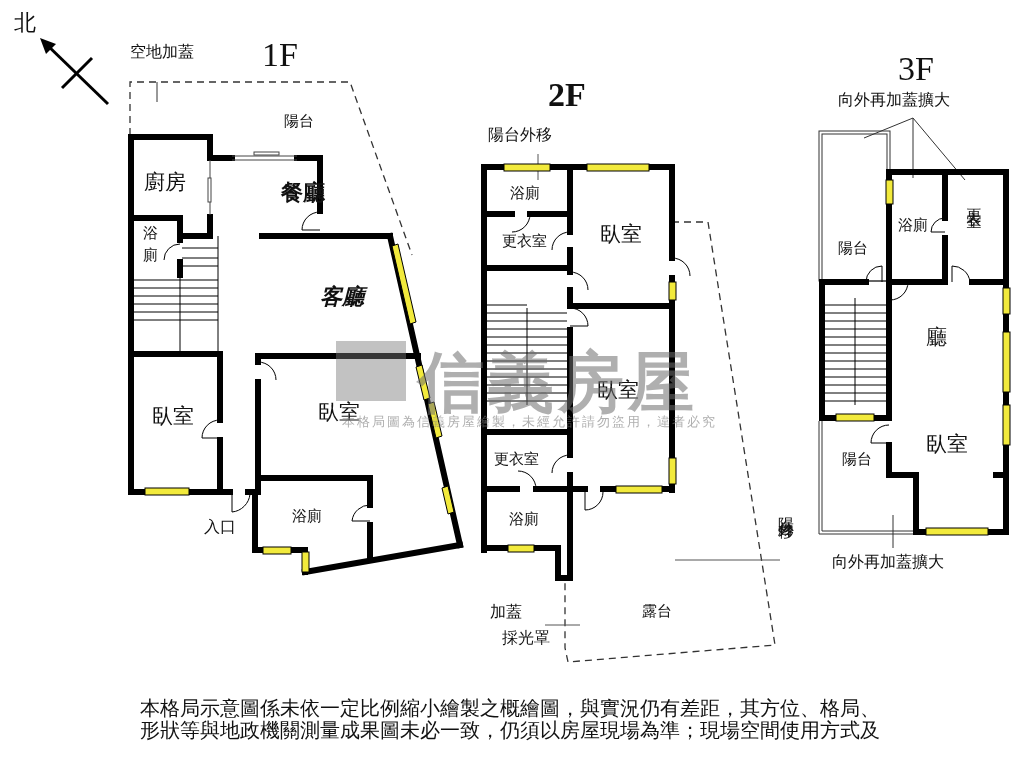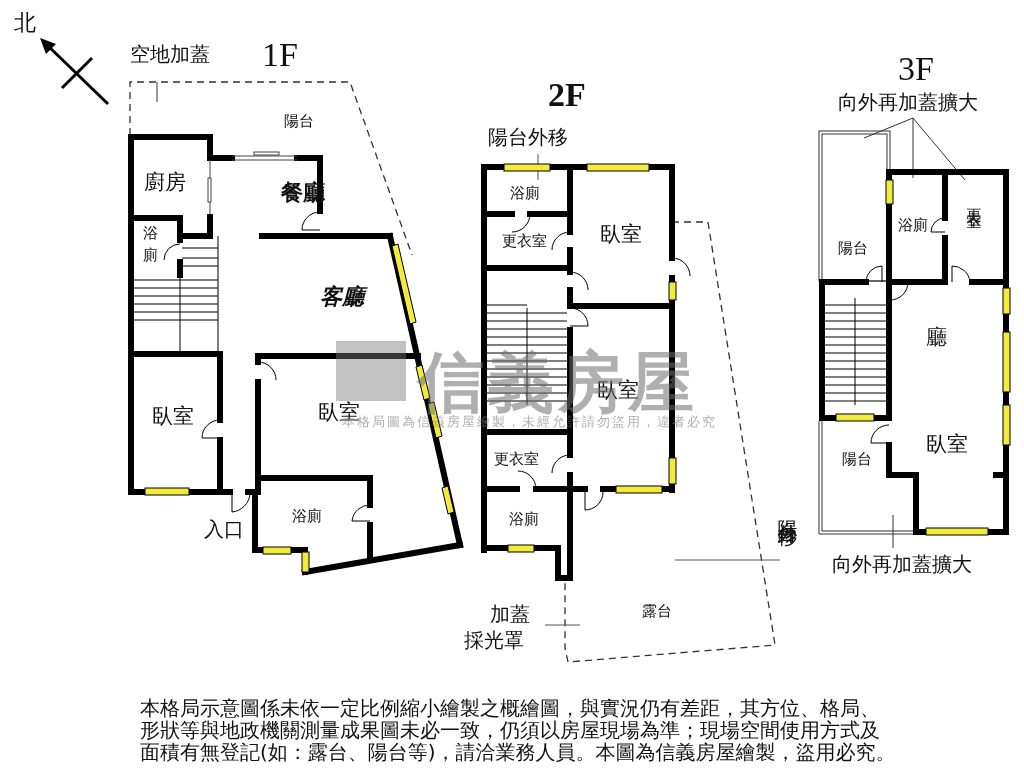--- a/index.html
+++ b/index.html
@@ -5,21 +5,21 @@
   html, body { margin: 0; padding: 0; background: #ffffff; }
   body { width: 1024px; height: 768px; position: relative; overflow: hidden;
          font-family: "DejaVu Sans", "Liberation Sans", sans-serif; color: #111; }
   #plan { position: absolute; left: 0; top: 0; width: 1024px; height: 768px; }
   .lbl { position: absolute; white-space: nowrap; line-height: 1; color: #111; }
   .serif { font-family: "Liberation Serif", "DejaVu Serif", serif; }
   .floor { font-size: 34px; }
   .room-lg { font-size: 22px; font-weight: bold; margin-left: 43px; }
   .room-md { font-size: 21px; }
   .room-sm { font-size: 15px; }
-  .note { font-size: 20px; }
+  .note { font-size: 16px; }
   .vert { writing-mode: vertical-rl; letter-spacing: 2px; }
   .wm-big { position: absolute; left: 418px; top: 338px; font-size: 66px; color: rgba(110,110,110,0.55);
             letter-spacing: 4px; font-weight: bold; }
   .wm-small { position: absolute; left: 342px; top: 413px; font-size: 13px; color: rgba(120,120,120,0.6);
               letter-spacing: 2px; }
   .disclaimer { position: absolute; left: 140px; top: 697px; width: 760px; font-size: 20px; line-height: 22px; color: #111; }
   .disclaimer div { white-space: nowrap; }
 </style>
 </head>
 <body>
@@ -262,33 +262,32 @@
 <div class="lbl note" style="left:488px; top:127px;">陽台外移</div>
 <div class="lbl room-sm" style="left:510px; top:186px;">浴廁</div>
 <div class="lbl room-sm" style="left:502px; top:234px;">更衣室</div>
 <div class="lbl room-md" style="left:600px; top:224px;">臥室</div>
 <div class="lbl room-md" style="left:597px; top:380px;">臥室</div>
 <div class="lbl room-sm" style="left:494px; top:452px;">更衣室</div>
 <div class="lbl room-sm" style="left:509px; top:512px;">浴廁</div>
 <div class="lbl room-sm" style="left:642px; top:604px;">露台</div>
 <div class="lbl note vert" style="left:778px; top:505px;">陽台外移</div>
 <div class="lbl note" style="left:490px; top:604px;">加蓋</div>
-<div class="lbl note" style="left:464px; top:630px;">採光罩</div>
+<div class="lbl note" style="left:502px; top:630px;">採光罩</div>
 
 <div class="lbl serif floor" style="left:898px; top:52px;">3F</div>
 <div class="lbl note" style="left:838px; top:92px;">向外再加蓋擴大</div>
 <div class="lbl room-sm" style="left:838px; top:241px;">陽台</div>
 <div class="lbl room-sm" style="left:898px; top:218px;">浴廁</div>
 <div class="lbl room-sm vert" style="left:966px; top:197px;">更衣室</div>
 <div class="lbl room-md" style="left:926px; top:327px;">廳</div>
 <div class="lbl room-md" style="left:926px; top:434px;">臥室</div>
 <div class="lbl room-sm" style="left:842px; top:452px;">陽台</div>
 <div class="lbl note" style="left:832px; top:554px;">向外再加蓋擴大</div>
 
 <div class="wm-big">信義房屋</div>
 <div style="position:absolute; left:336px; top:341px; width:70px; height:60px; background:rgba(120,120,120,0.45);"></div>
 <div class="wm-small">本格局圖為信義房屋繪製，未經允許請勿盜用，違者必究</div>
 
 <div class="disclaimer">
   <div>本格局示意圖係未依一定比例縮小繪製之概繪圖，與實況仍有差距，其方位、格局、</div>
   <div>形狀等與地政機關測量成果圖未必一致，仍須以房屋現場為準；現場空間使用方式及</div>
-  <div>面積有無登記(如：露台、陽台等)，請洽業務人員。本圖為信義房屋繪製，盜用必究。</div>
 </div>
 
 </body></html>

